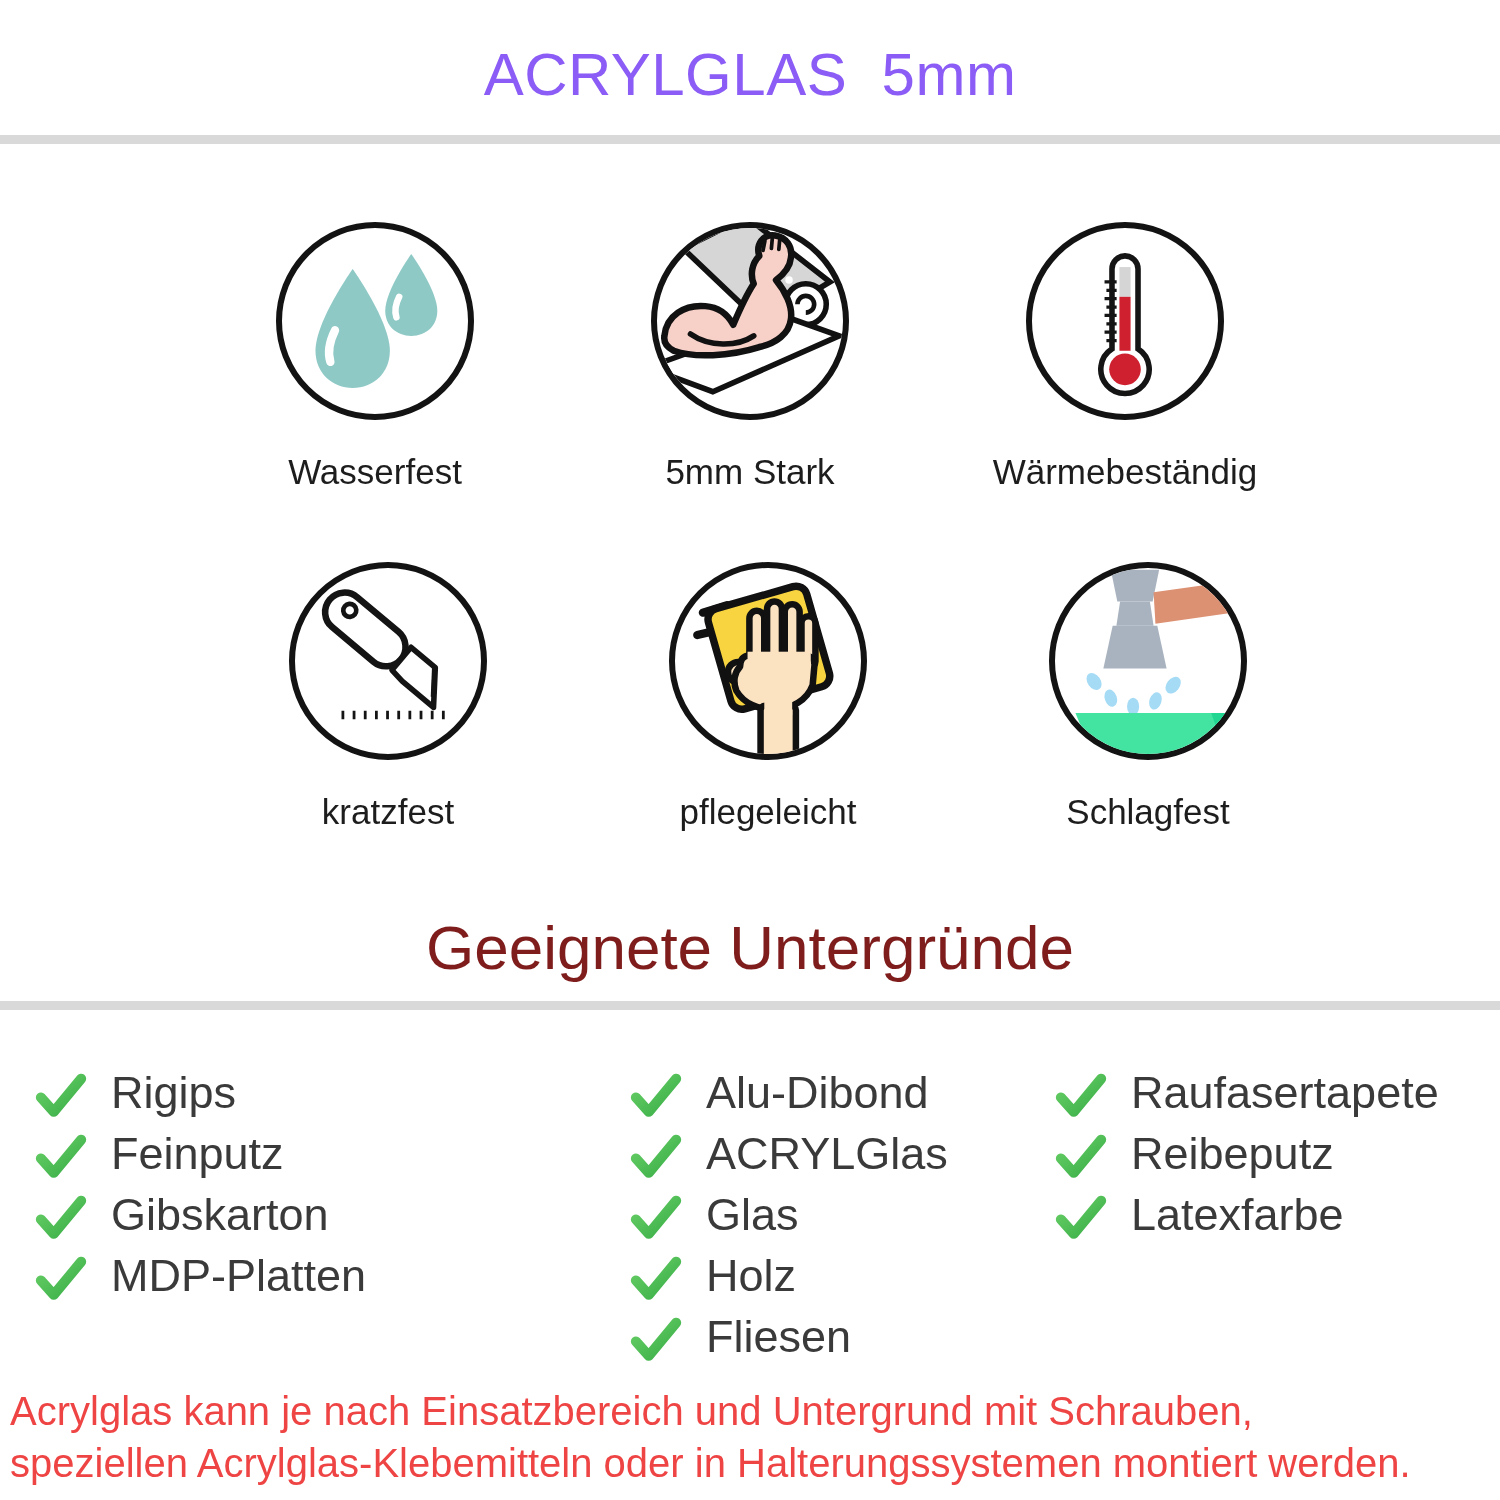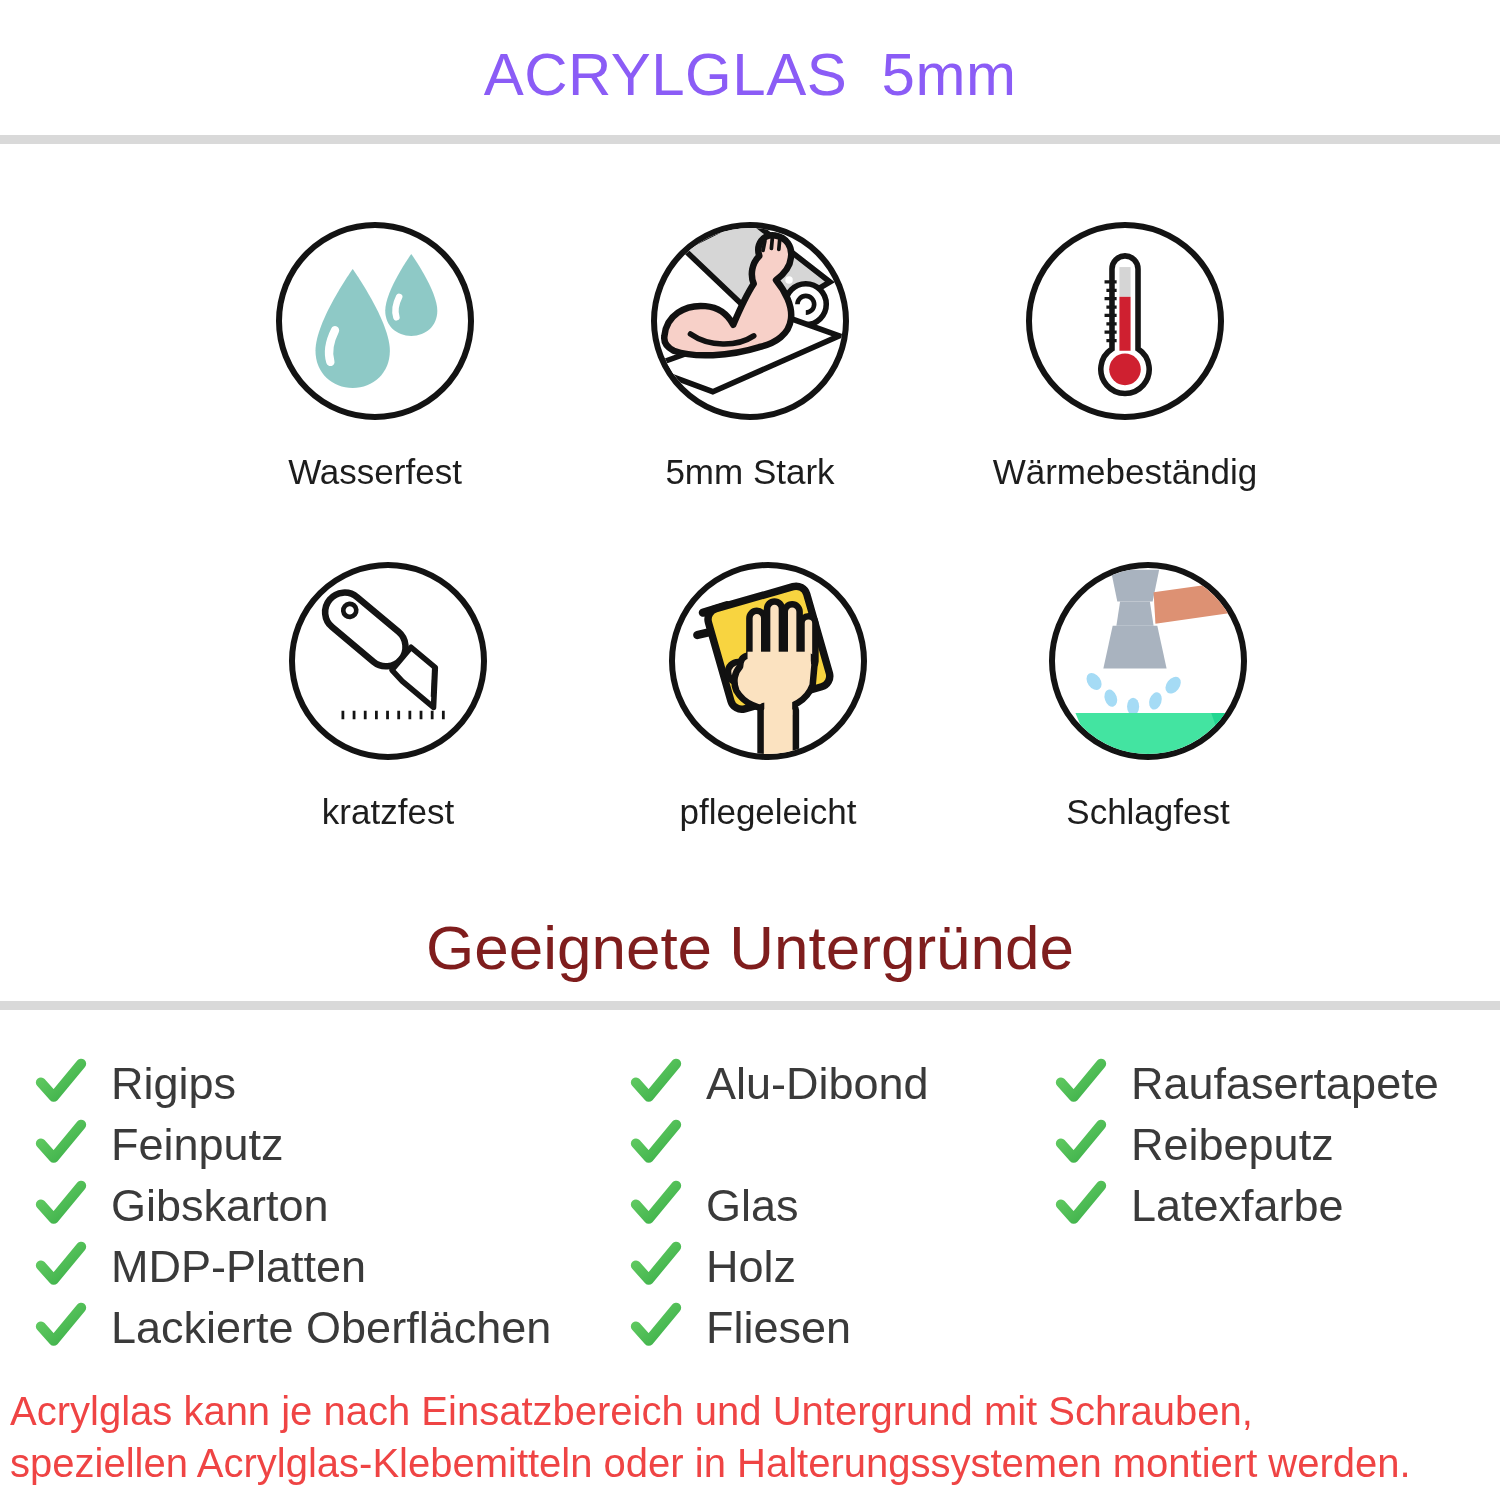--- a/index.html
+++ b/index.html
@@ -46,21 +46,21 @@
     font-size: 62px;
     font-weight: 500;
     color: #7f1d1d;
   }
 
   .substrates { display: flex; margin-top: 48px; padding-left: 35px; }
   .col { list-style: none; margin: 0; padding: 0; }
   .col1 { width: 595px; }
   .col2 { width: 425px; }
   .col3 { flex: 1; }
-  .item { display: flex; align-items: flex-start; height: 61px; font-size: 45px; color: #3a3a3a; }
+  .item { display: flex; align-items: flex-end; height: 61px; font-size: 45px; color: #3a3a3a; }
   .check { width: 52px; height: 46px; margin-right: 24px; flex: none; }
 
   .footer {
     margin-top: 22px;
     padding-left: 10px;
     font-size: 40px;
     line-height: 1.3;
     color: #ef4444;
   }
 </style>
@@ -212,39 +212,34 @@
           <path d="M4 17 L13 27 L32 4" fill="none" stroke="url(#ckg)" stroke-width="7" stroke-linecap="round" stroke-linejoin="round"></path>
         </svg>
       <span>Gibskarton</span>
     </li>
     <li class="item">
       <svg class="check" viewBox="0 0 36 32">
           <path d="M4 17 L13 27 L32 4" fill="none" stroke="url(#ckg)" stroke-width="7" stroke-linecap="round" stroke-linejoin="round"></path>
         </svg>
       <span>MDP-Platten</span>
     </li>
-    <li class="item">
-      <svg class="check" viewBox="0 0 36 32">
-          <path d="M4 17 L13 27 L32 4" fill="none" stroke="url(#ckg)" stroke-width="7" stroke-linecap="round" stroke-linejoin="round"></path>
-        </svg>
-      <span>Lackierte Oberflächen</span>
-    </li>
   </ul>
 
   <ul class="col col2">
     <li class="item">
       <svg class="check" viewBox="0 0 36 32">
           <path d="M4 17 L13 27 L32 4" fill="none" stroke="url(#ckg)" stroke-width="7" stroke-linecap="round" stroke-linejoin="round"></path>
         </svg>
       <span>Alu-Dibond</span>
     </li>
     <li class="item">
       <svg class="check" viewBox="0 0 36 32">
           <path d="M4 17 L13 27 L32 4" fill="none" stroke="url(#ckg)" stroke-width="7" stroke-linecap="round" stroke-linejoin="round"></path>
         </svg>
+      <span>ACRYLGlas</span>
     </li>
     <li class="item">
       <svg class="check" viewBox="0 0 36 32">
           <path d="M4 17 L13 27 L32 4" fill="none" stroke="url(#ckg)" stroke-width="7" stroke-linecap="round" stroke-linejoin="round"></path>
         </svg>
       <span>Glas</span>
     </li>
     <li class="item">
       <svg class="check" viewBox="0 0 36 32">
           <path d="M4 17 L13 27 L32 4" fill="none" stroke="url(#ckg)" stroke-width="7" stroke-linecap="round" stroke-linejoin="round"></path>

